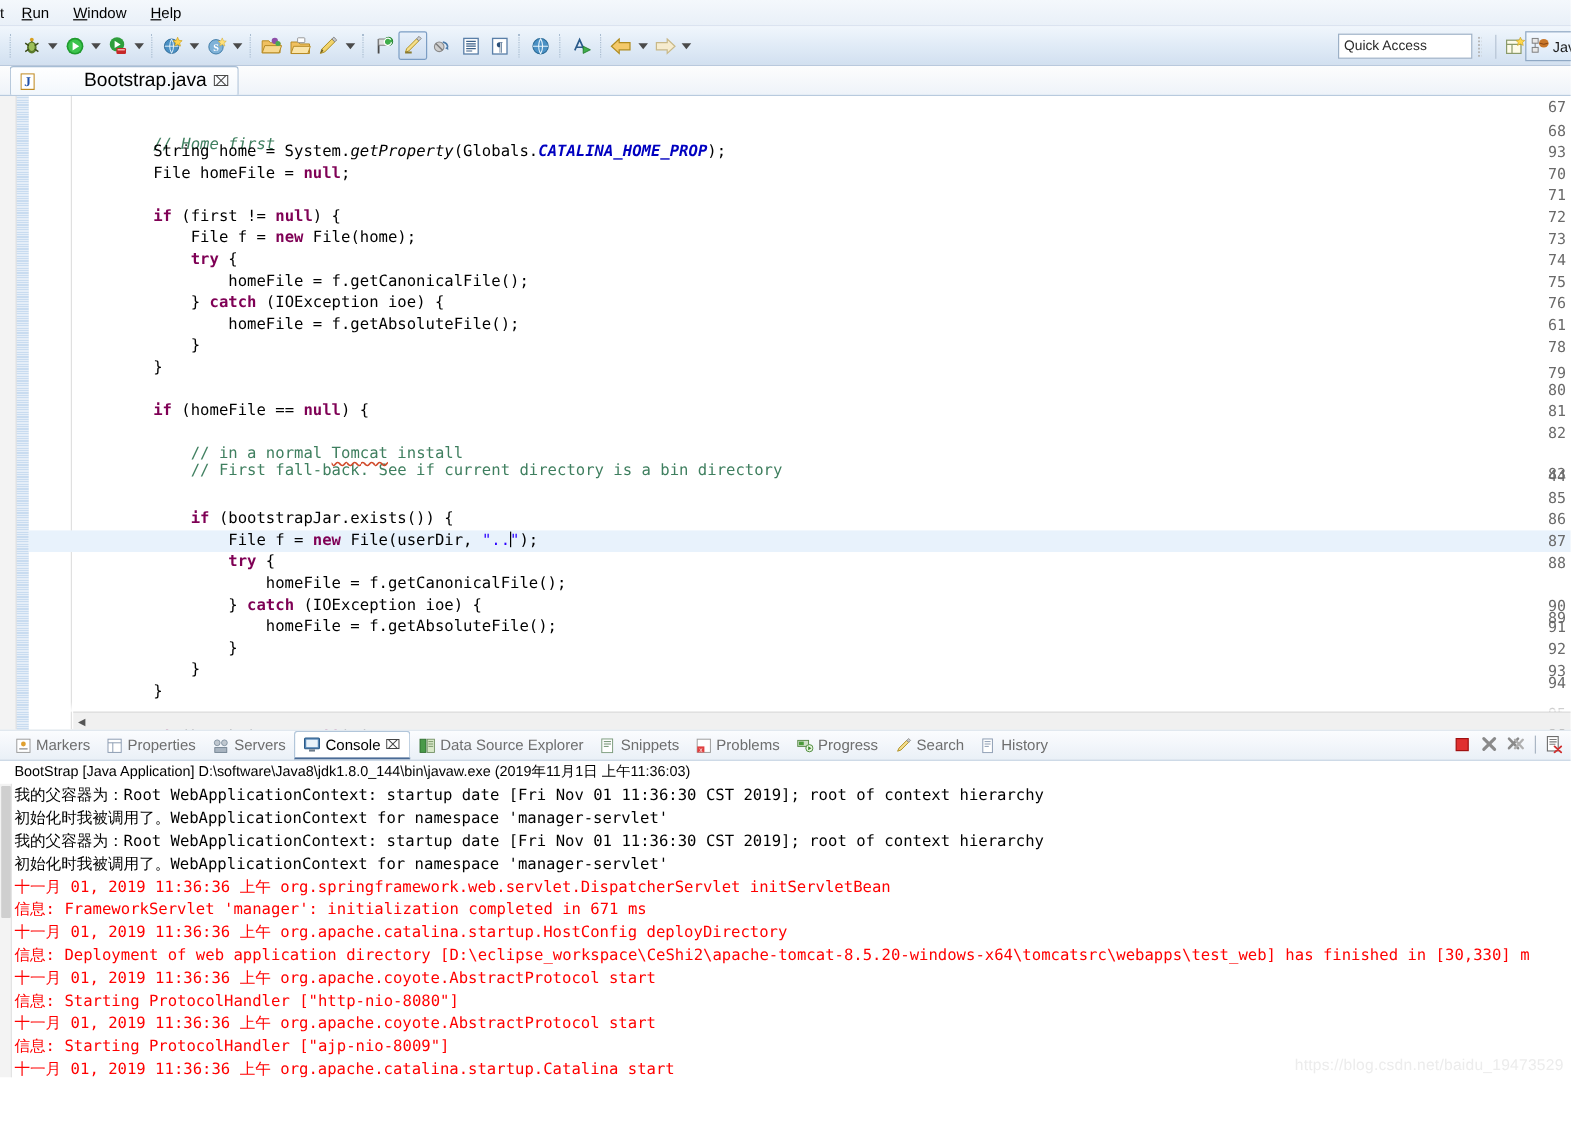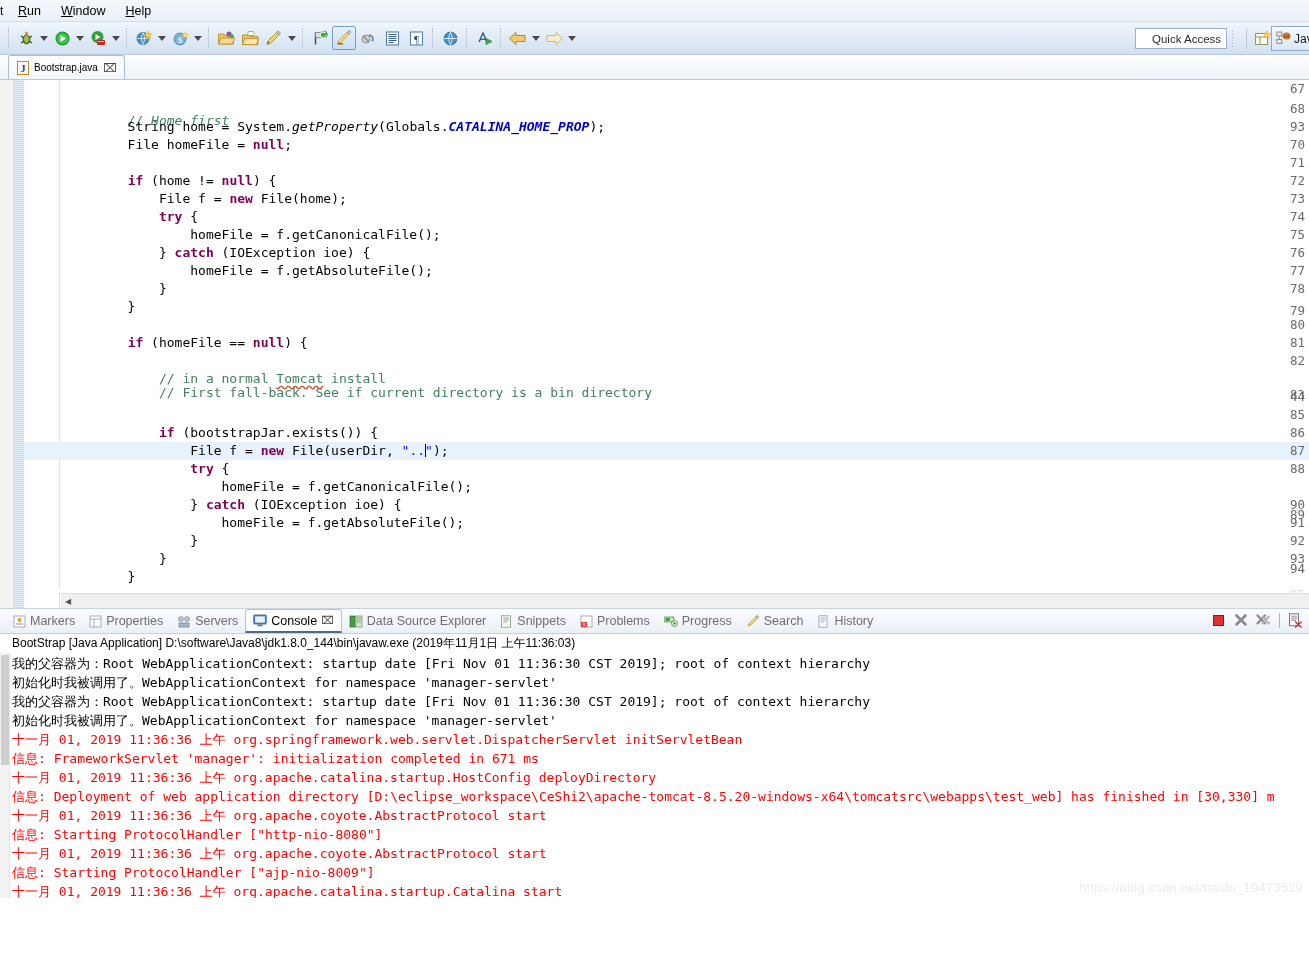--- a/index.html
+++ b/index.html
@@ -59,27 +59,27 @@
     display: flex; align-items: center; justify-content: center;
   }
   .tb-arrow:after {
     content: "";
     border-left: 4px solid transparent;
     border-right: 4px solid transparent;
     border-top: 5px solid #4a4a4a;
   }
   .quick-access {
     position: absolute; right: 82px; top: 6px;
-    width: 92px; height: 21px;
+    width: 112px; height: 21px;
     background: #fff;
     border: 1px solid #9cb0c6;
     font-size: 11.5px;
     color: #2a2a2a;
     display: flex; align-items: center;
-    padding-left: 16px;
+    padding-left: 4px;
     margin-left: 32px;
   }
   .qa-grip {
     position: absolute; right: 74px; top: 8px;
     width: 4px; height: 18px;
     background-image: radial-gradient(#b5b5b5 38%, transparent 40%);
     background-size: 3px 3px;
   }
   .persp-sep {
     position: absolute; right: 62px; top: 7px;
@@ -122,21 +122,21 @@
     padding: 0 7px 0 8px;
     background: linear-gradient(to bottom,#ffffff,#f2f7fc);
     border: 1px solid #a7bdd4;
     border-bottom: none;
     border-top-left-radius: 3px; border-top-right-radius: 3px;
     font-size: 12.5px;
     color: #000;
     position: relative;
     z-index: 2;
   }
-  .tab-title { font-size: 10px; color: #000; }
+  .tab-title { font-size: 16px; color: #000; margin-left: 36px; }
   .tab-close {
     font-size: 12px; color: #4a4a4a;
     font-family: "DejaVu Sans", sans-serif;
     line-height: 1;
   }
   .tab-underline {
     position: absolute; left: 8px; bottom: -1px;
     height: 2px; width: 131px; background: #ffffff;
   }
 
@@ -528,21 +528,21 @@
           <div class="gutter-num" style="top: 0;">67</div>
           <div class="gutter-num" style="top: 20px;">68</div>
           <div class="gutter-num" style="top: 38px;">93</div>
           <div class="gutter-num" style="top: 56px;">70</div>
           <div class="gutter-num" style="top: 74px;">71</div>
           <div class="gutter-num" style="top: 92px;">72</div>
           <div class="gutter-num" style="top: 110px;">73</div>
           <div class="gutter-num" style="top: 128px;">74</div>
           <div class="gutter-num" style="top: 146px;">75</div>
           <div class="gutter-num" style="top: 164px;">76</div>
-          <div class="gutter-num" style="top: 182px;">77</div>
+          <div class="gutter-num" style="top: 182px;">61</div>
           <div class="gutter-num" style="top: 200px;">78</div>
           <div class="gutter-num" style="top: 222px;">79</div>
           <div class="gutter-num" style="top: 236px;">80</div>
           <div class="gutter-num" style="top: 254px;">81</div>
           <div class="gutter-num" style="top: 272px;">82</div>
           <div class="gutter-num" style="top: 290px; margin-top: 16px;">83</div>
           <div class="gutter-num" style="top: 308px;">44</div>
           <div class="gutter-num" style="top: 326px;">85</div>
           <div class="gutter-num" style="top: 344px;">86</div>
           <div class="gutter-num" style="top: 362px;">87</div>
@@ -555,21 +555,21 @@
           <div class="gutter-num" style="top: 480px;">94</div>
           <div class="gutter-num" style="top: 506px;">95</div>
           <div class="gutter-num" style="top: 524px;">96</div>
         </div>
       <div class="codelines" id="codelines">
           <div class="cline" style="top: 2px;"></div>
           <div class="cline" style="top: 32px; font-style: italic;"><span>        </span><span class="cmt">// Home first</span></div>
           <div class="cline" style="top: 38px;"><span>        String home = System.</span><span class="mth">getProperty</span><span>(Globals.</span><span class="stfield">CATALINA_HOME_PROP</span><span>);</span></div>
           <div class="cline" style="top: 56px;"><span>        File homeFile = </span><span class="kw">null</span><span>;</span></div>
           <div class="cline" style="top: 74px;"></div>
-          <div class="cline" style="top: 92px;"><span>        </span><span class="kw">if</span><span> (home != </span><span class="kw">null</span><span>) {</span></div>
+          <div class="cline" style="top: 92px;"><span>        </span><span class="kw">if</span><span> (first != </span><span class="kw">null</span><span>) {</span></div>
           <div class="cline" style="top: 110px;"><span>            File f = </span><span class="kw">new</span><span> File(home);</span></div>
           <div class="cline" style="top: 128px;"><span>            </span><span class="kw">try</span><span> {</span></div>
           <div class="cline" style="top: 146px;"><span>                homeFile = f.getCanonicalFile();</span></div>
           <div class="cline" style="top: 164px;"><span>            } </span><span class="kw">catch</span><span> (IOException ioe) {</span></div>
           <div class="cline" style="top: 182px;"><span>                homeFile = f.getAbsoluteFile();</span></div>
           <div class="cline" style="top: 200px;"><span>            }</span></div>
           <div class="cline" style="top: 218px;"><span>        }</span></div>
           <div class="cline" style="top: 236px;"></div>
           <div class="cline" style="top: 254px;"><span>        </span><span class="kw">if</span><span> (homeFile == </span><span class="kw">null</span><span>) {</span></div>
           <div class="cline" style="top: 264px; margin-top: 40px;"><span>            </span><span class="cmt">// First fall-back. See if current directory is a bin directory</span></div>

